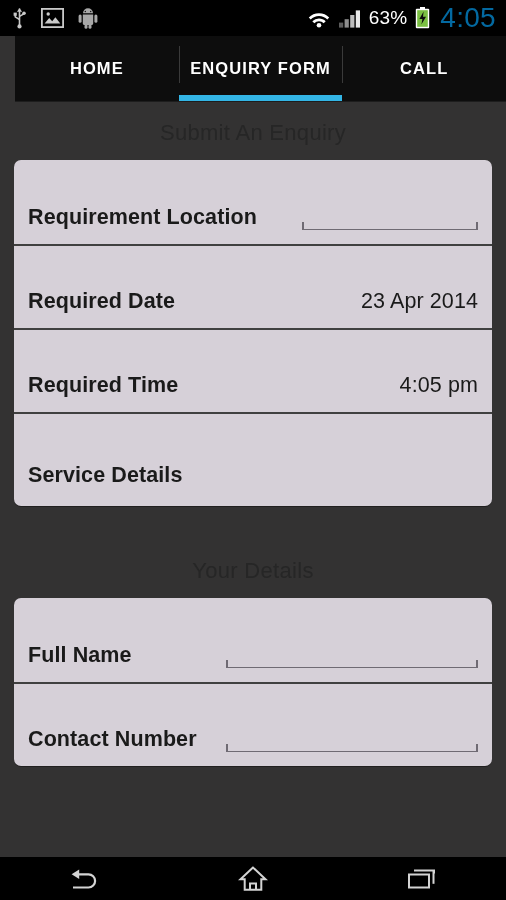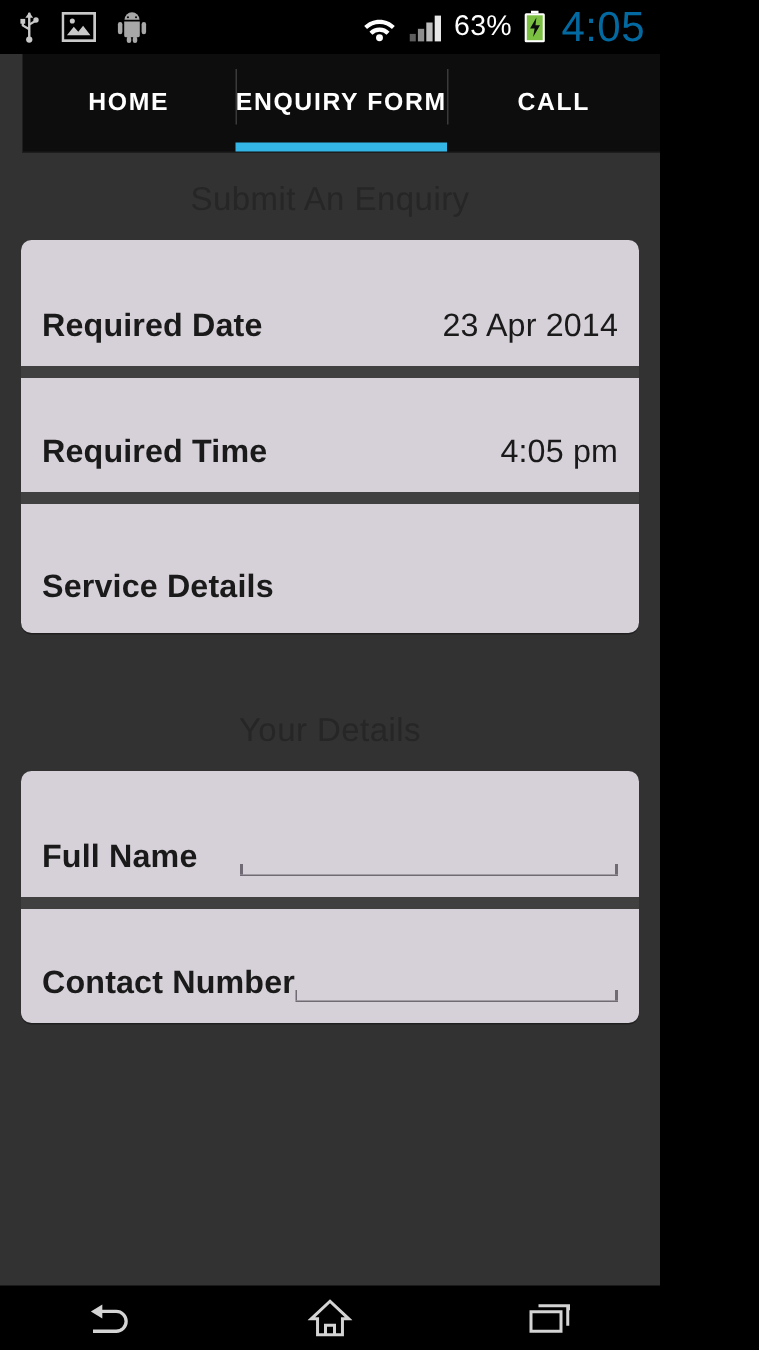--- a/index.html
+++ b/index.html
@@ -2,21 +2,21 @@
 <html><head>
 <meta charset="utf-8">
 <style>
   * { margin:0; padding:0; box-sizing:border-box; }
   html, body {
     width:506px; height:900px;
     background:#000;
     font-family:"Liberation Sans", sans-serif;
     overflow:hidden;
   }
-  .device { position:relative; width:440px; height:900px; background:#333232; }
+  .device { position:relative; width:506px; height:900px; background:#333232; }
 
   
   .statusbar {
     height:36px; background:#000; display:flex; align-items:center;
     padding:0 10px 0 12px;
   }
   .sb-left { display:flex; align-items:center; gap:14px; }
   .sb-right { margin-left:auto; display:flex; align-items:center; gap:8px; }
   .sb-text { color:#fff; font-size:19px; letter-spacing:.2px; }
   .sb-time { color:#0369a1; font-size:28px; letter-spacing:.3px; padding-left:2px;}
@@ -49,21 +49,21 @@
     padding:18px 0 14px;
   }
   .card {
     margin:0 14px; background:#d6d0d8; border-radius:7px; overflow:hidden;
     box-shadow:0 1px 0 rgba(0,0,0,.35);
   }
   .row {
     position:relative; display:flex; align-items:flex-end;
     padding:0 14px 14px 14px; min-height:84px;
   }
-  .row + .row { border-top:8px solid #404040; }
+  .row + .row { border-top:2px solid #404040; }
   .row-label {
     color:#1a1a1a; font-size:21.5px; font-weight:bold; letter-spacing:.1px;
     line-height:1; flex:0 0 auto; padding-bottom:2px;
   }
   .row-value {
     margin-left:auto; color:#1a1a1a; font-size:21.5px; font-weight:normal;
     letter-spacing:.1px; line-height:1; padding-bottom:2px;
   }
   .field {
     margin-left:auto; position:relative; height:16px; align-self:flex-end;
@@ -166,20 +166,24 @@
       <span>CALL</span>
     </div>
   </div>
 
   <div class="content">
 
     <div class="section-title">Submit An Enquiry</div>
 
     <div class="card">
 
+      <div class="row">
+        <span class="row-label">Requirement Location</span>
+        <span class="field w-loc"></span>
+      </div>
 
       <div class="row">
         <span class="row-label">Required Date</span>
         <span class="row-value">23 Apr 2014</span>
       </div>
 
       <div class="row">
         <span class="row-label">Required Time</span>
         <span class="row-value">4:05 pm</span>
       </div>

